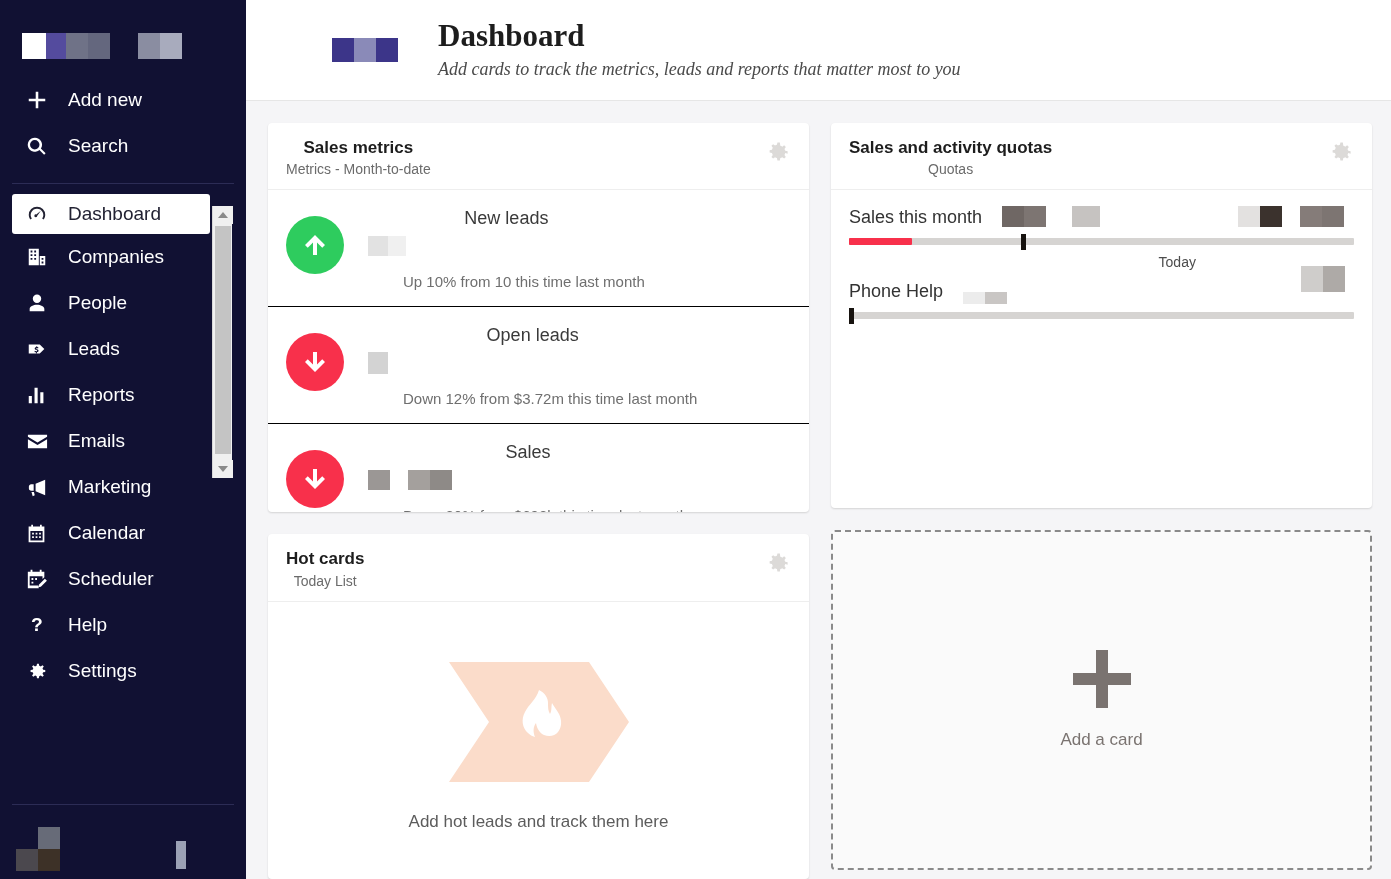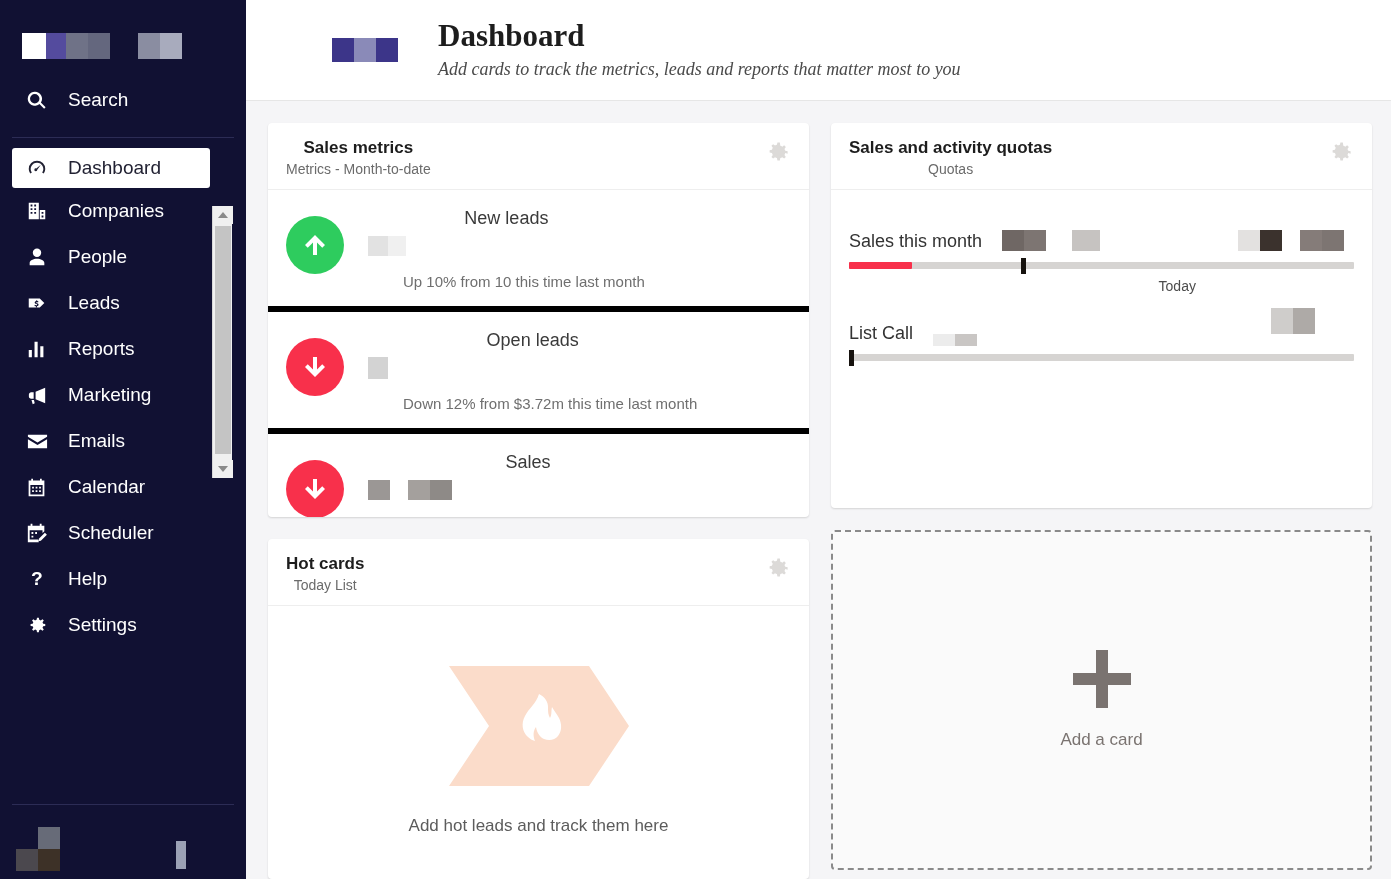--- a/index.html
+++ b/index.html
@@ -117,37 +117,37 @@
     border-bottom: 1px solid #eeeeee;
     display: flex; align-items: flex-start; justify-content: space-between;
   }
   .card-title { font-size: 17px; font-weight: bold; color: #1d1d1d; line-height: 1.25; }
   .card-sub { font-size: 14px; color: #6b6b6b; margin-top: 3px; }
   .gear { cursor: pointer; flex: 0 0 auto; margin-top: 2px; }
 
   .metric-row {
     display: flex; align-items: flex-start;
     padding: 16px 18px 16px 18px;
-    border-bottom: 6px solid #000000;
+    border-bottom: 1px solid #000000;
     min-height: 110px;
   }
   .metric-row:last-child { border-bottom: none; }
   .metric-icon { flex: 0 0 64px; display: flex; align-items: center; height: 78px; }
   .circle { width: 58px; height: 58px; border-radius: 50%; display: flex; align-items: center; justify-content: center; }
   .circle.up { background: #2ecc5e; }
   .circle.down { background: #f8304b; }
   .metric-body { padding-left: 18px; padding-top: 2px; }
   .metric-name { font-size: 18px; color: #3a3a3a; }
   .metric-value-redact { display: flex; gap: 0; margin-top: 6px; height: 22px; align-items: center; }
   .metric-note { font-size: 15px; color: #6f6f6f; margin-top: 16px; margin-left: 35px; }
 
   
   .quota-body { padding: 12px 18px 18px 18px; height: 318px; }
   .quota-row { position: relative; }
-  .quota-label-line { display: flex; align-items: center; height: 30px; margin-top: 24px; }
+  .quota-label-line { display: flex; align-items: center; height: 30px; }
   .quota-label { font-size: 18px; color: #333333; white-space: nowrap; }
   .quota-redacts { flex: 1 1 auto; display: flex; align-items: center; position: relative; height: 22px; }
   .bar-wrap { position: relative; height: 7px; margin-top: 6px; }
   .bar-bg { position: absolute; left: 0; top: 0; height: 7px; width: 100%; background: #d6d4d2; border-radius: 1px; }
   .bar-fill { position: absolute; left: 0; top: 0; height: 7px; background: #f8304b; border-radius: 1px; }
   .bar-today { position: absolute; top: -4px; width: 5px; height: 16px; background: #17130f; }
   .today-lbl { font-size: 14px; color: #4d4d4d; margin-top: 9px; }
 
   
   .empty-body { height: 302px; display: flex; flex-direction: column; align-items: center; justify-content: center; padding-bottom: 12px; }
@@ -179,20 +179,28 @@
       <span class="blk" style="background:#6f7287;width:22px"></span>
       <span class="blk" style="background:#64677e;width:22px"></span>
       <span class="logo-gap"></span>
       <span class="blk" style="background:#8a8da1;width:22px"></span>
       <span class="blk" style="background:#a8abbd;width:22px"></span>
     </div>
 
     <div class="nav-top">
       <div class="nav-item">
         <span class="ico">
+          <svg width="22" height="22" viewBox="0 0 24 24">
+              <path fill="#ffffff" d="M10.6 3h2.8v7.6H21v2.8h-7.6V21h-2.8v-7.6H3v-2.8h7.6z"></path>
+            </svg>
+        </span>
+        <span class="lbl">Add new</span>
+      </div>
+      <div class="nav-item">
+        <span class="ico">
           <svg width="21" height="21" viewBox="0 0 24 24">
               <path fill="#ffffff" d="M10 2a8 8 0 105.3 14l5.4 5.4 1.7-1.7-5.4-5.4A8 8 0 0010 2zm0 2.6a5.4 5.4 0 110 10.8 5.4 5.4 0 010-10.8z"></path>
             </svg>
         </span>
         <span class="lbl">Search</span>
       </div>
     </div>
 
     <div class="divider"></div>
 
@@ -239,33 +247,33 @@
           <svg width="22" height="22" viewBox="0 0 24 24">
               <path fill="#ffffff" d="M3 13h3.4v8H3v-8zm6.3-9h3.4v17H9.3V4zm6.3 5H19v12h-3.4V9z"></path>
             </svg>
         </span>
         <span class="lbl">Reports</span>
       </div>
 
       <div class="nav-item">
         <span class="ico">
           <svg width="23" height="23" viewBox="0 0 24 24">
+              <path fill="#ffffff" d="M2 5h20v2.1l-10 6-10-6V5zm0 4.6l10 6 10-6V19H2V9.6z"></path>
+            </svg>
+        </span>
+        <span class="lbl">Emails</span>
+      </div>
+
+      <div class="nav-item">
+        <span class="ico">
+          <svg width="23" height="23" viewBox="0 0 24 24">
               <path fill="#ffffff" d="M20 4v16l-10-4.2V8.2L20 4zM8 8.6v6.8H5.4C4.1 15.4 3 14.3 3 13v-2c0-1.3 1.1-2.4 2.4-2.4H8zm-2.3 8h2.6l.8 3.6-2.1.8-1.3-4.4z"></path>
             </svg>
         </span>
         <span class="lbl">Marketing</span>
-      </div>
-
-      <div class="nav-item">
-        <span class="ico">
-          <svg width="23" height="23" viewBox="0 0 24 24">
-              <path fill="#ffffff" d="M2 5h20v2.1l-10 6-10-6V5zm0 4.6l10 6 10-6V19H2V9.6z"></path>
-            </svg>
-        </span>
-        <span class="lbl">Emails</span>
       </div>
 
       <div class="nav-item">
         <span class="ico">
           <svg width="21" height="21" viewBox="0 0 24 24">
               <path fill="#ffffff" d="M6 2v2H3v18h18V4h-3V2h-2v2H8V2H6zM5 9h14v11H5V9zm2 2v2h2v-2H7zm4 0v2h2v-2h-2zm4 0v2h2v-2h-2zm-8 4v2h2v-2H7zm4 0v2h2v-2h-2zm4 0v2h2v-2h-2z"></path>
             </svg>
         </span>
         <span class="lbl">Calendar</span>
       </div>
@@ -467,21 +475,21 @@
               <div class="bar-wrap">
                 <span class="bar-bg"></span>
                 <span class="bar-fill" style="width:12.5%"></span>
                 <span class="bar-today" style="left:34%"></span>
               </div>
               <div class="today-lbl" style="margin-left:30%">Today</div>
             </div>
 
             <div class="quota-row" style="margin-top:6px">
               <div class="quota-label-line">
-                <span class="quota-label">List Call</span>
+                <span class="quota-label">Phone Help</span>
                 <span class="quota-redacts">
                   <span style="position:absolute;background:#ececec;left:20px;top:12px;width:22px;height:12px"></span>
                   <span style="position:absolute;background:#c9c6c4;left:42px;top:12px;width:22px;height:12px"></span>
                   <span style="position:absolute;background:#cfcdcb;left:358px;top:-14px;width:22px;height:26px"></span>
                   <span style="position:absolute;background:#aeaaa7;left:380px;top:-14px;width:22px;height:26px"></span>
                 </span>
               </div>
               <div class="bar-wrap">
                 <span class="bar-bg"></span>
                 <span class="bar-today" style="left:0%"></span>

